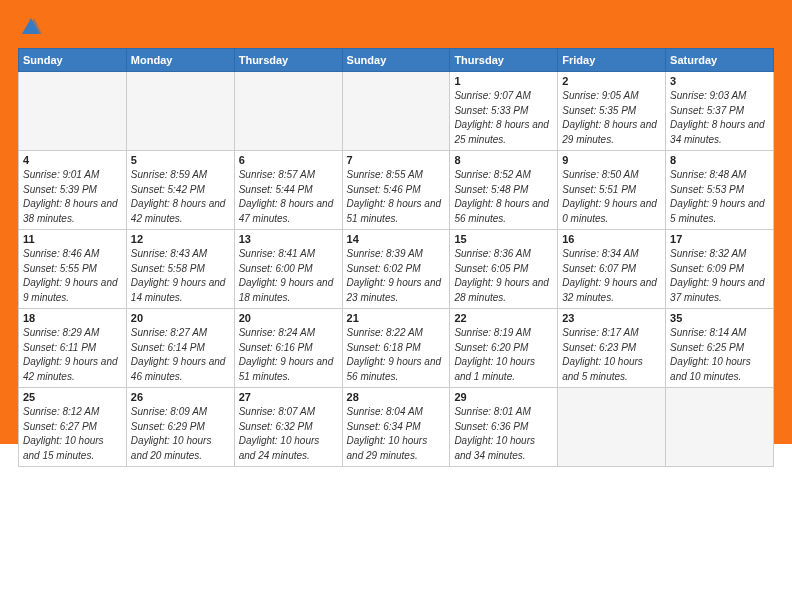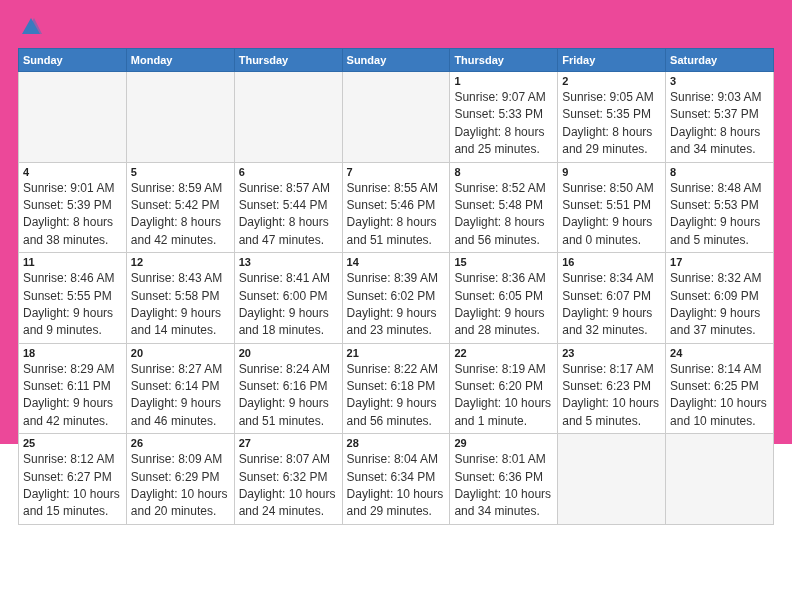--- a/index.html
+++ b/index.html
@@ -6,21 +6,21 @@
     body {
       font-family: Arial, sans-serif;
       background: #fff;
       width: 792px;
       height: 612px;
       overflow: hidden;
     }
     .page {
       width: 792px;
       height: 444px;
-      background: #ec4899;
+      background: #f97316;
       padding: 16px 18px 10px 18px;
     }
     .header {
       display: flex;
       justify-content: space-between;
       align-items: flex-start;
       margin-bottom: 10px;
     }
     .logo {
       display: flex;
@@ -86,22 +86,23 @@
       background: #f5f5f5;
     }
     .day-num {
       font-weight: bold;
       font-size: 11px;
       color: #222;
       margin-bottom: 2px;
     }
     .day-info {
       color: #333;
-      font-size: 12px;
+      font-size: 10px;
       line-height: 1.45;
+      font-style: italic;
     }
   </style>
 </head>
 <body>
 
 <div class="page">
   <div class="header">
     <div class="logo">
       <div class="logo-text">
         <span class="logo-general"></span>
@@ -297,21 +298,21 @@
 and 1 minute.</div>
           </td>
           <td>
             <div class="day-num">23</div>
             <div class="day-info">Sunrise: 8:17 AM
 Sunset: 6:23 PM
 Daylight: 10 hours
 and 5 minutes.</div>
           </td>
           <td>
-            <div class="day-num">24</div>
+            <div class="day-num">35</div>
             <div class="day-info">Sunrise: 8:14 AM
 Sunset: 6:25 PM
 Daylight: 10 hours
 and 10 minutes.</div>
           </td>
         </tr>
         <tr>
           <td>
             <div class="day-num">25</div>
             <div class="day-info">Sunrise: 8:12 AM

